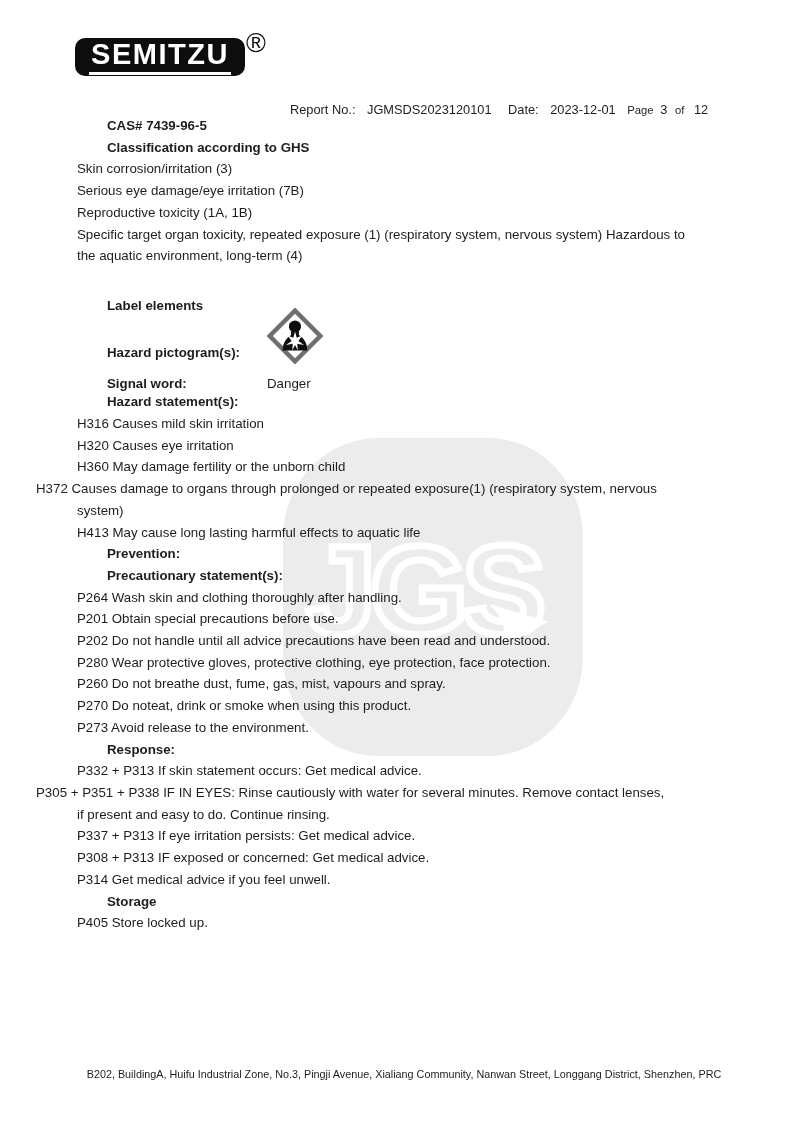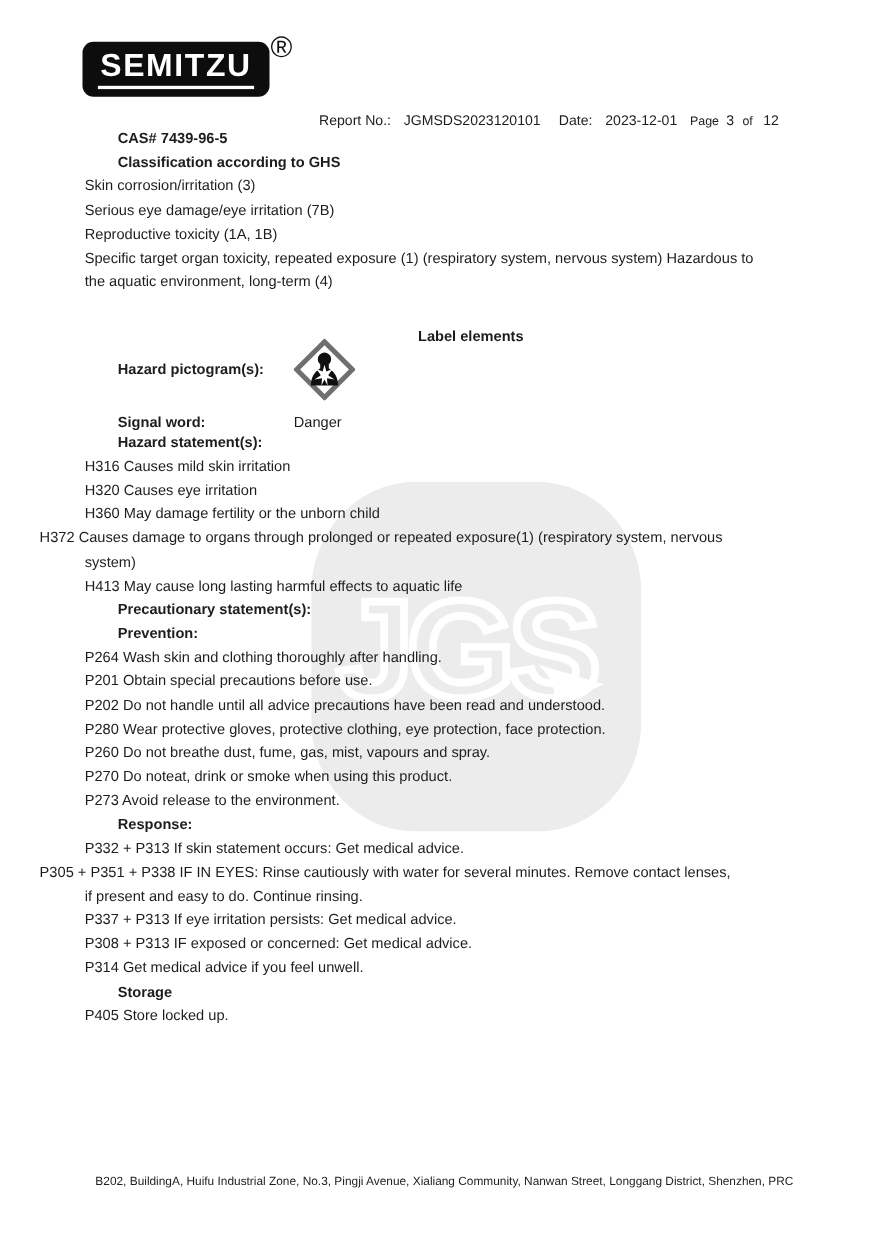--- a/index.html
+++ b/index.html
@@ -3,42 +3,42 @@
 <meta charset="utf-8">
 <style>
   html,body { margin:0; padding:0; }
   body { width:793px; height:1122px; background:#ffffff; font-family:"Liberation Sans", sans-serif; }
   .page { position:relative; width:793px; height:1122px; background:#ffffff; overflow:hidden; color:#1d1d1d; }
 
   
   .watermark { position:absolute; left:283px; top:438px; z-index:0; }
 
   
-  .logo-box { position:absolute; left:75px; top:38px; width:170px; height:50px; background:#0d0d0d;
+  .logo-box { position:absolute; left:75px; top:38px; width:170px; height:38px; background:#0d0d0d;
               border-radius:10px; display:flex; align-items:center; justify-content:center; z-index:1; }
   .logo-text { color:#ffffff; font-weight:700; font-size:29px; letter-spacing:1.5px; line-height:1;
                border-bottom:3px solid #ffffff; padding:0 2px 3px 2px; }
   .reg-mark { position:absolute; left:246px; top:28px; font-size:27px; color:#111; z-index:1; }
 
   
   .report-line { position:absolute; left:290px; top:102px; font-size:12.8px; white-space:nowrap; z-index:1; }
   .report-line .gap-l { margin-left:13px; }
   .report-line .gap-m { margin-left:8px; }
   .pg-word { font-size:11.3px; }
   .pg-num  { font-size:12.8px; margin-left:3px; }
   .pg-word2 { font-size:11.3px; margin-left:4px; }
   .pg-num2 { font-size:12.8px; margin-left:6px; }
 
   
   .content { position:absolute; left:77px; top:115px; width:672px; z-index:1;
              font-size:13.3px; line-height:21.7px; }
   .line { white-space:nowrap; }
   .bold { font-weight:700;margin-left:30px; }
-  .mt-label { margin-top:28px;text-align:center; }
-  .picto-row { display:flex; align-items:center; height:56px; margin-top:-9px; }
+  .mt-label { margin-top:28px; }
+  .picto-row { display:flex; align-items:flex-end; height:56px; margin-top:-9px; }
   .signal-row { display:flex; margin-top:9px; }
   .col-label { width:160px; flex:0 0 160px; }
   .mt-haz { margin-top:-3px; }
 
   .tline { white-space:nowrap; }
   .entry.hang .tline.first-hang { margin-left:-41px; }
 
   
   .footer { position:absolute; left:15px; right:0; top:1068px; text-align:center; font-size:10.8px;
             color:#1d1d1d; z-index:1; white-space:nowrap; }
@@ -120,22 +120,22 @@
         </div>
         <div class="entry hang">
           <div class="tline first-hang">H372 Causes damage to organs through prolonged or repeated exposure(1) (respiratory system, nervous</div>
           <div class="tline">system)</div>
         </div>
         <div class="entry">
           <div class="tline">H413 May cause long lasting harmful effects to aquatic life</div>
         </div>
       </div>
 
+    <div class="line bold">Prevention:</div>
     <div class="line bold">Precautionary statement(s):</div>
-    <div class="line bold">Prevention:</div>
     <div>
         <div class="entry">
           <div class="tline">P264 Wash skin and clothing thoroughly after handling.</div>
         </div>
         <div class="entry">
           <div class="tline">P201 Obtain special precautions before use.</div>
         </div>
         <div class="entry">
           <div class="tline">P202 Do not handle until all advice precautions have been read and understood.</div>
         </div>

